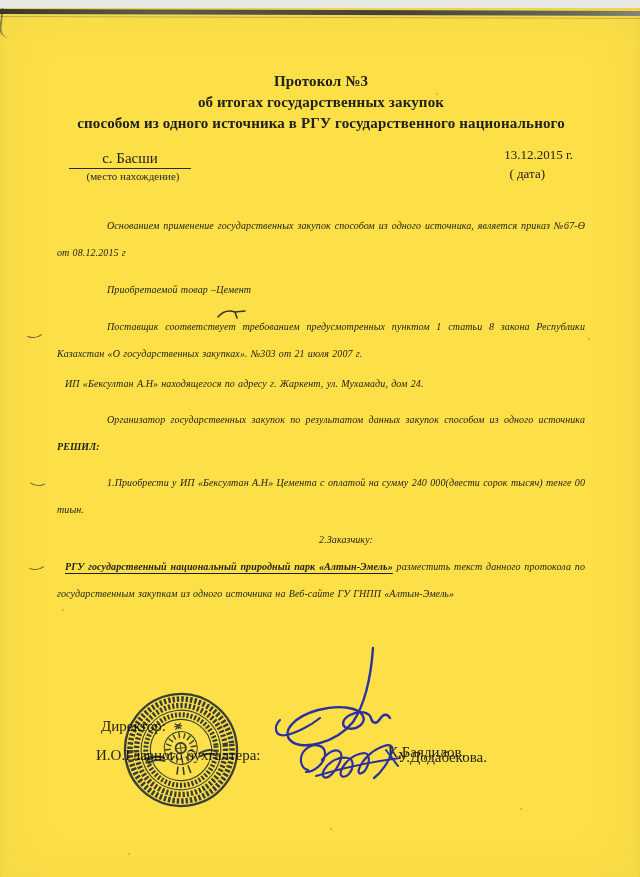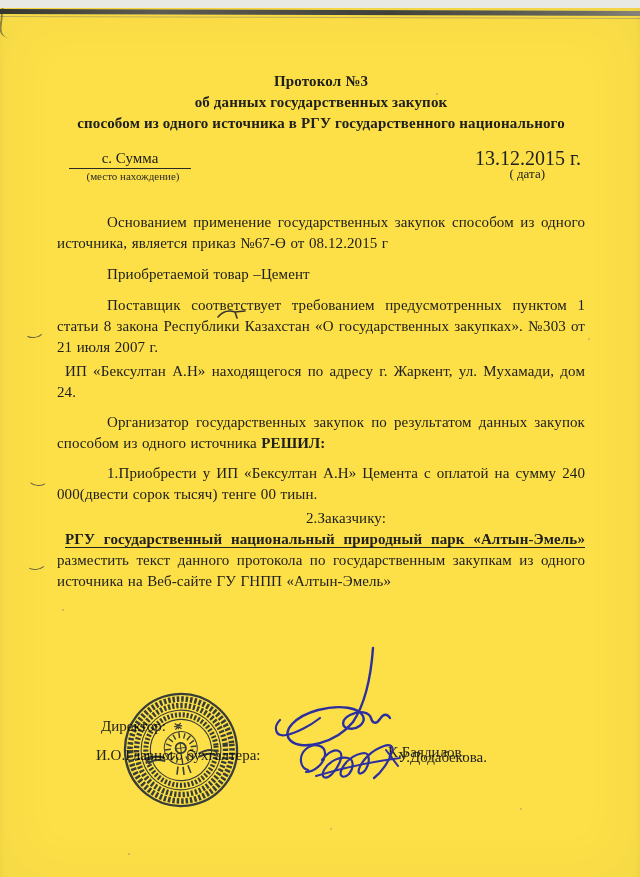--- a/index.html
+++ b/index.html
@@ -22,25 +22,25 @@
     border-bottom:1.6px solid #4a4a46;border-radius:50%;opacity:.8;}
   .speck{position:absolute;width:2px;height:2px;border-radius:50%;background:#8e8c82;opacity:.55;}
 
   
   .doc{position:absolute;left:57px;top:57px;width:528px;}
   .title-block{margin-top:6px;text-align:center;font-weight:bold;font-size:15px;line-height:21px;letter-spacing:.15px;}
   .meta-row{position:relative;margin-top:15px;height:42px;}
   .place{position:absolute;left:12px;top:0;width:122px;text-align:center;font-size:15px;line-height:19px;
     border-bottom:1.4px solid #2a2a28;}
   .place-caption{position:absolute;left:12px;top:21px;width:128px;text-align:center;font-size:11px;color:#2a2a28;}
-  .date{position:absolute;right:4px;top:-2px;font-size:20px;}
+  .date{position:absolute;right:12px;top:-2px;font-size:13px;}
   .date-caption{position:absolute;right:40px;top:17px;font-size:13px;}
 
-  .paras p{margin:0;font-size:15px;line-height:21px;text-align:justify;text-indent:50px;
-    letter-spacing:.1px;word-spacing:.6px;}
+  .paras p{margin:0;font-size:10px;line-height:27px;text-align:justify;text-indent:50px;
+    letter-spacing:.1px;word-spacing:.6px;font-style:italic;}
   .paras p.mt21{margin-top:21px}.paras p.mt10{margin-top:10px}.paras p.mt9{margin-top:9px}
   .paras p.mt3{margin-top:3px}.paras p.mt0{margin-top:0}
   .paras p.small-indent{text-indent:8px;}
   .paras p.no-justify{text-align:center;}
   .b{font-weight:bold;}
   .bu{font-weight:bold;text-decoration:underline;text-underline-offset:3px;}
 
   
   .sig-label{position:absolute;font-size:15px;color:#23231f;z-index:2;}
   .sig-name{position:absolute;font-size:15px;color:#23231f;z-index:2;}
@@ -71,26 +71,26 @@
   <div class="speck" style="left:520px;top:800px;"></div>
 
   <svg class="correction-mark" width="34" height="14" viewBox="0 0 34 14">
     <path d="M3,10 C8,4 14,3 20,5 L30,4 M20,5 L22,11" fill="none" stroke="currentColor" stroke-width="1.6" stroke-linecap="round"></path>
   </svg>
 
   <div class="doc">
 
     <div class="title-block">
       <div>Протокол №3</div>
-      <div>об данных государственных закупок</div>
+      <div>об итогах государственных закупок</div>
       <div>способом  из одного источника в РГУ государственного национального</div>
     </div>
 
     <div class="meta-row">
-      <div class="place">с. Сумма</div>
+      <div class="place">с. Басши</div>
       <div class="place-caption">(место нахождение)</div>
       <div class="date">13.12.2015 г.</div>
       <div class="date-caption">( дата)</div>
     </div>
 
     <div class="paras">
       <p class="mt21"><span>Основанием применение государственных закупок способом из одного источника, является  приказ №67-Ө от 08.12.2015 г</span></p>
       <p class="mt10"><span>Приобретаемой товар –Цемент</span></p>
       <p class="mt10"><span>Поставщик соответствует требованием предусмотренных пунктом 1 статьи 8 закона Республики Казахстан «О государственных закупках». №303 от 21 июля 2007 г.</span></p>
       <p class="mt3 small-indent"><span>ИП «Бексултан А.Н» находящегося по адресу г. Жаркент, ул. Мухамади, дом 24.</span></p>

